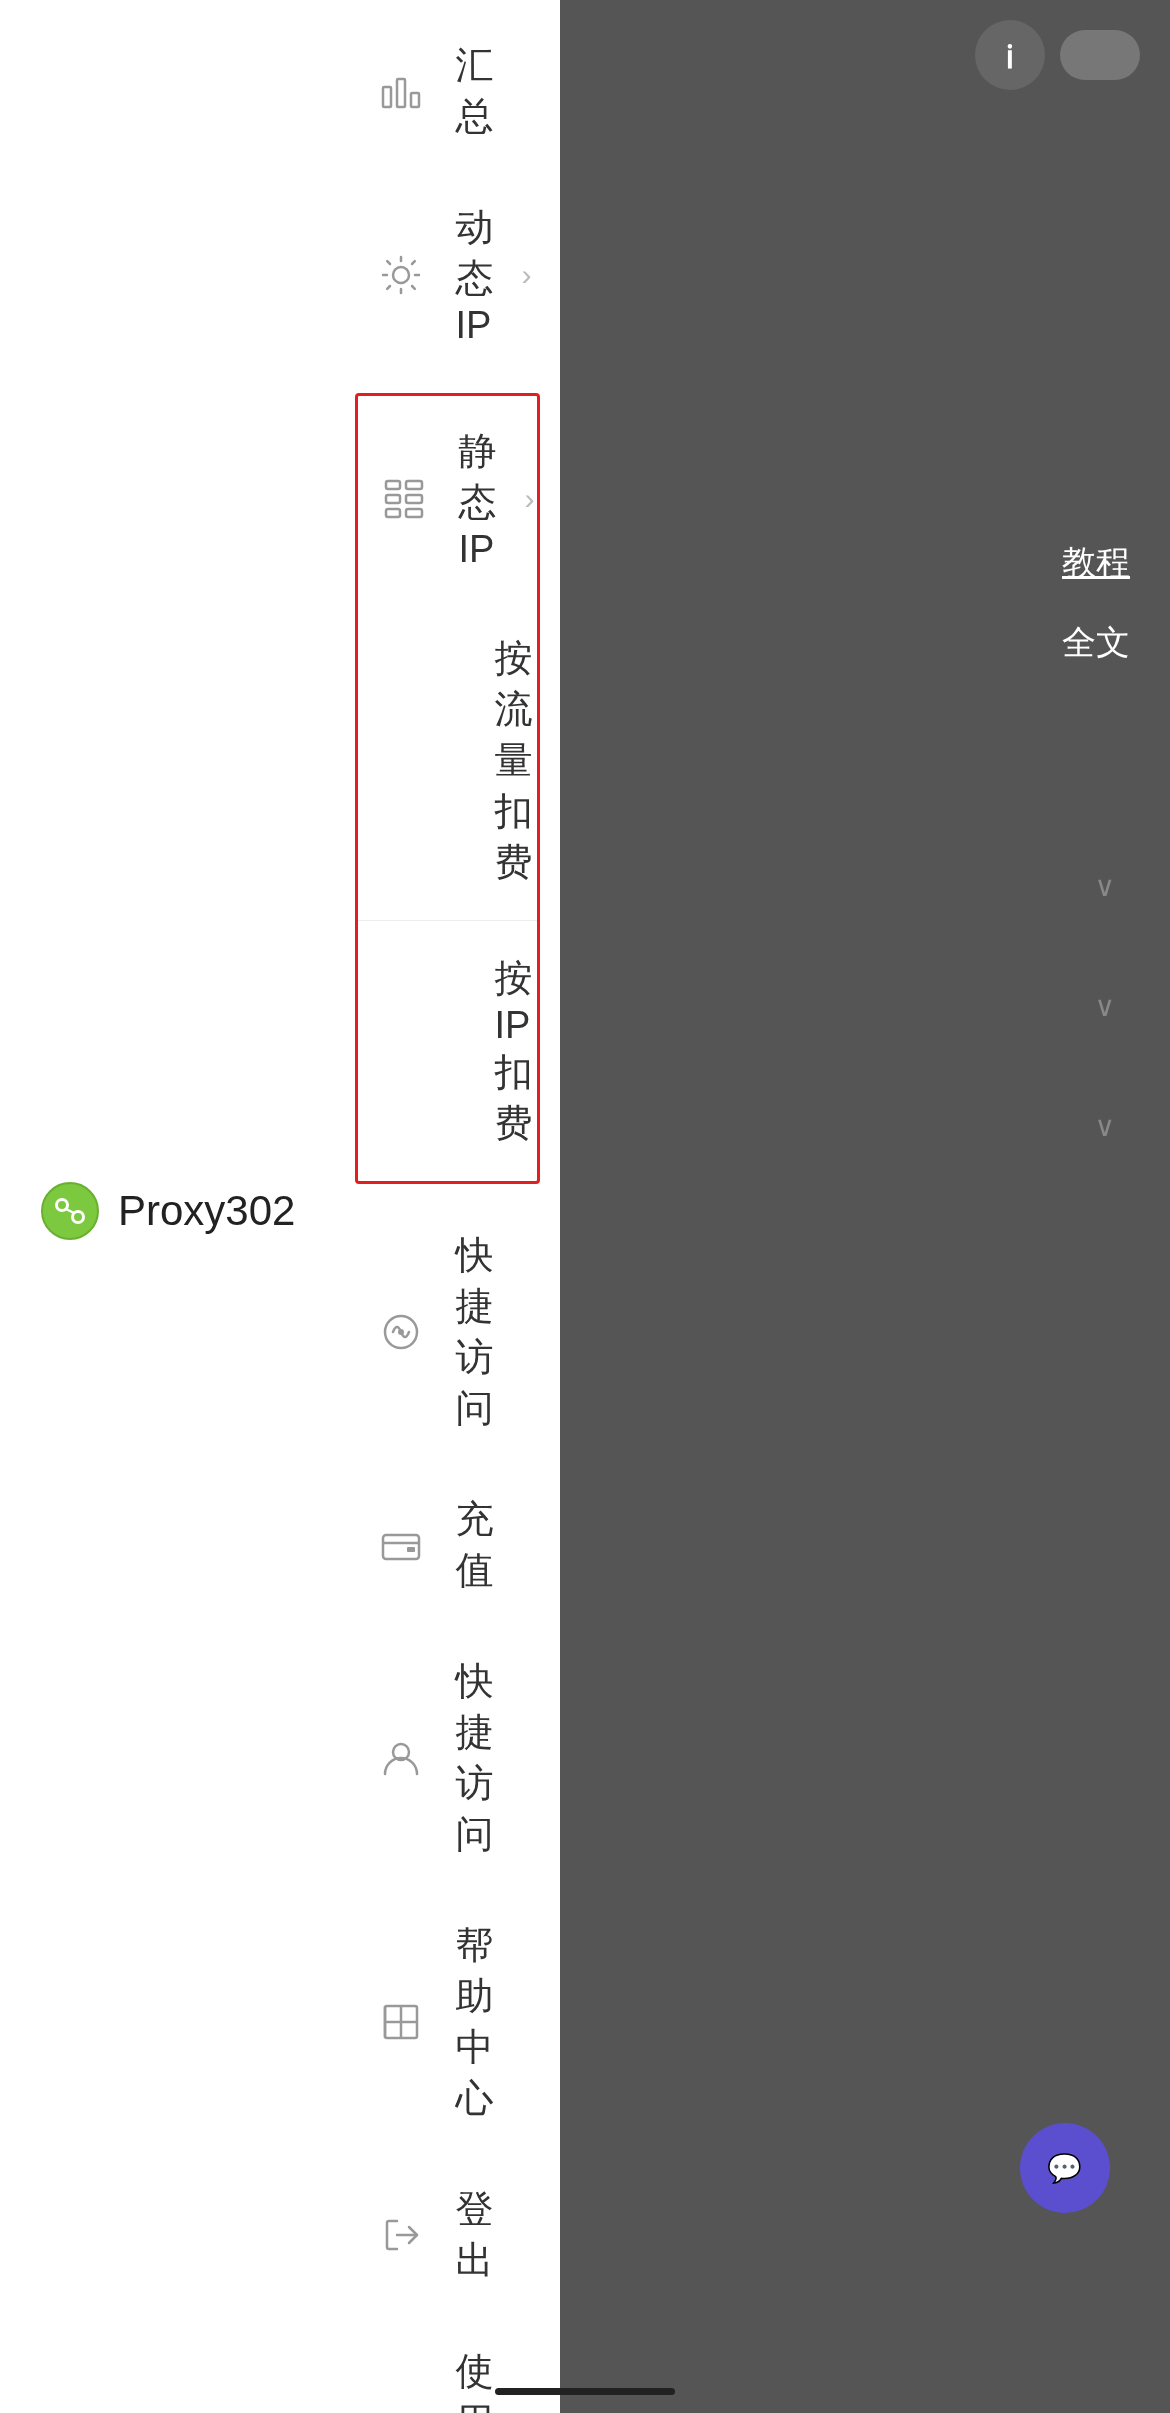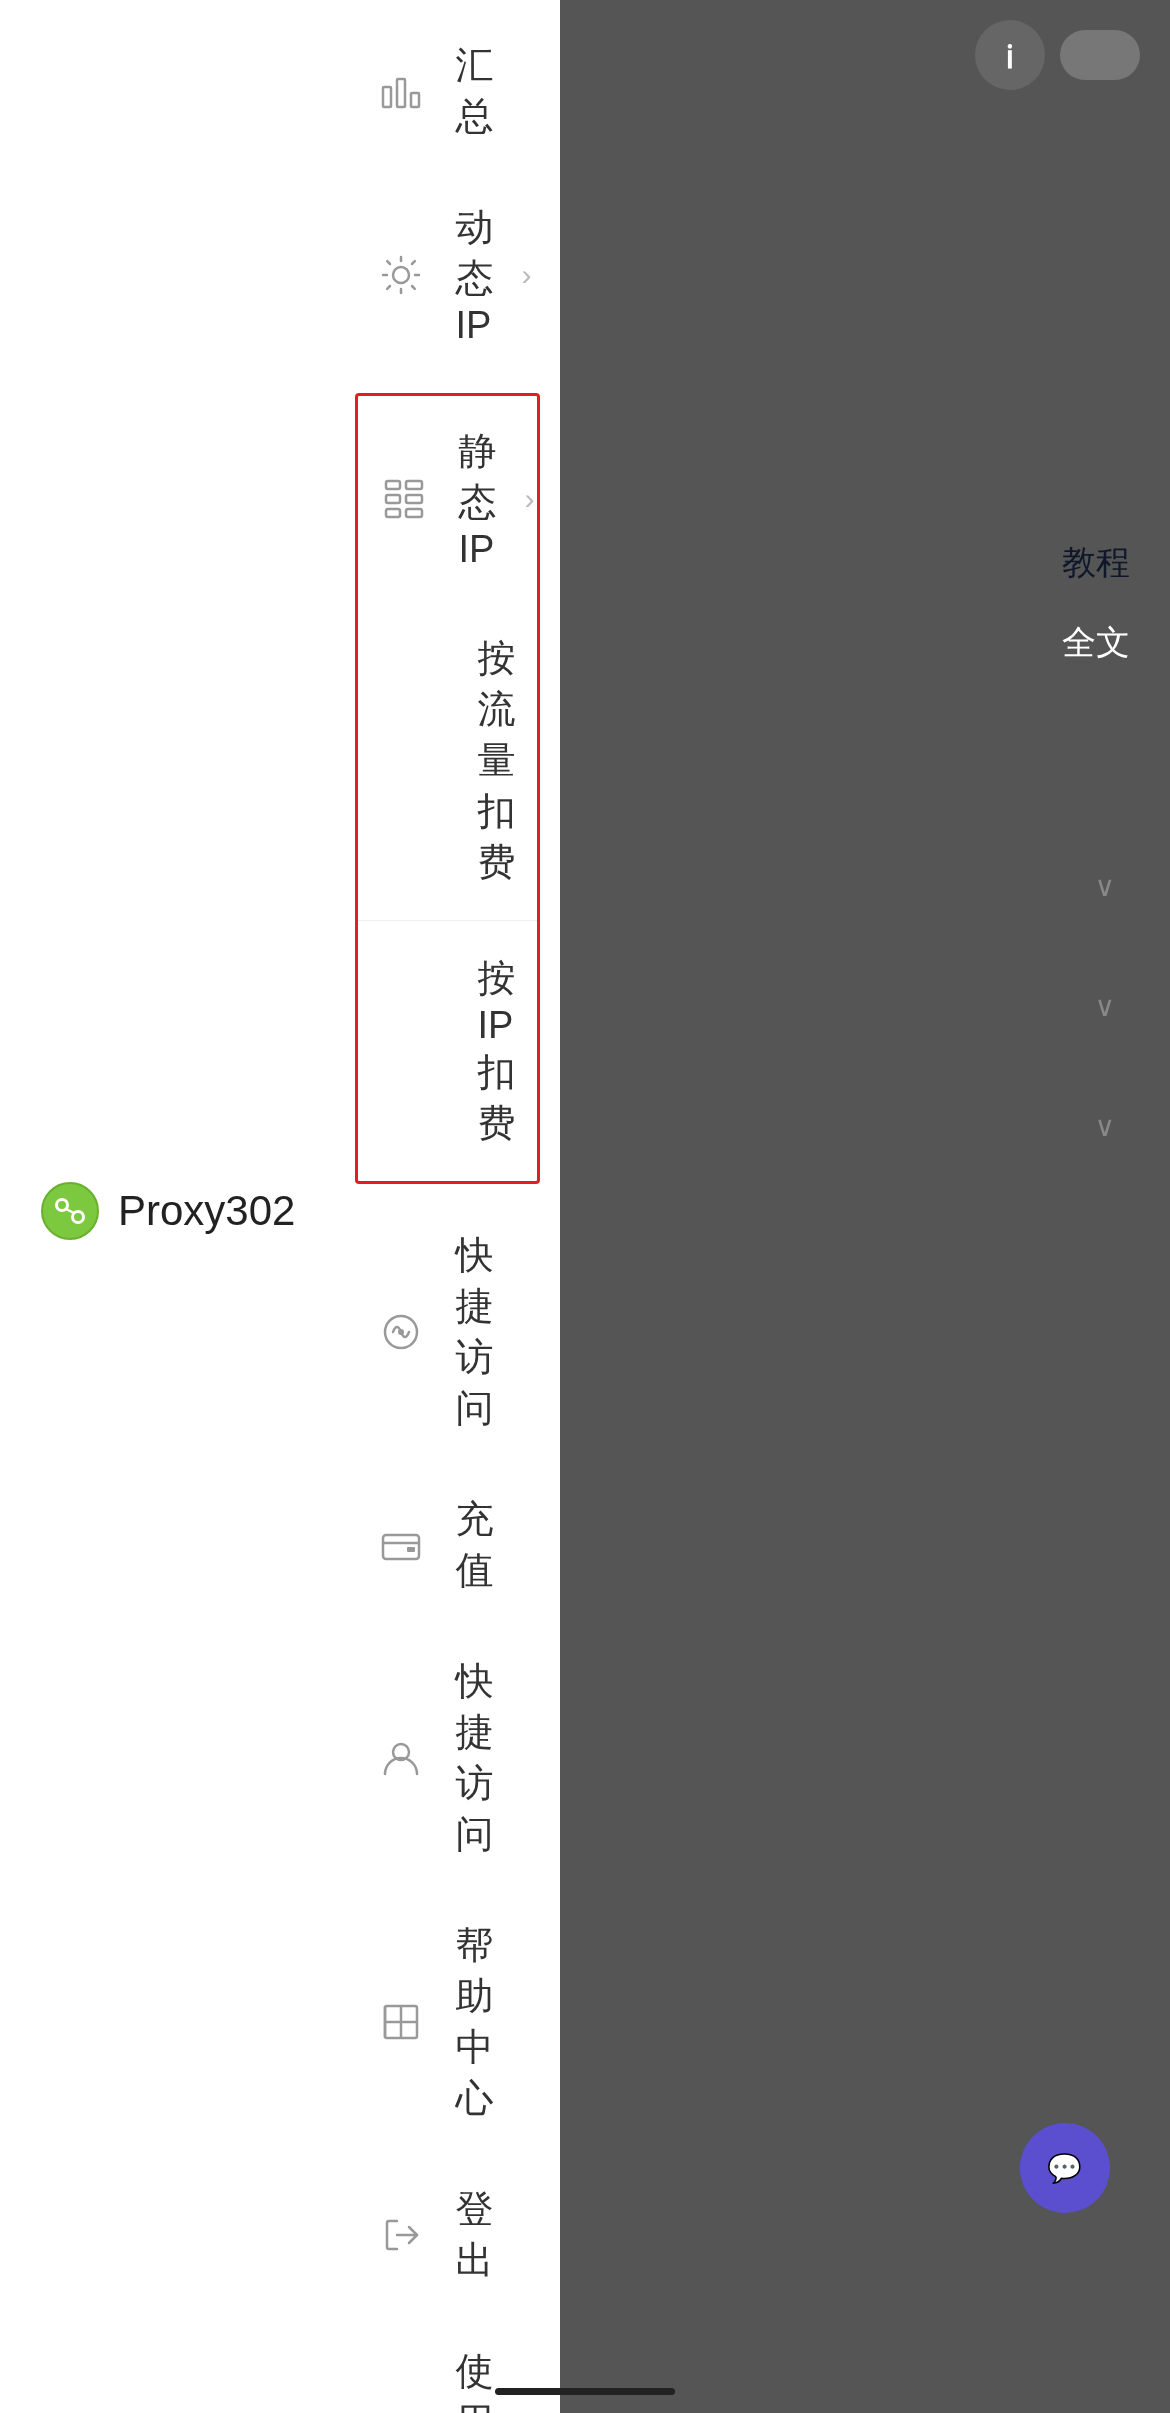--- a/index.html
+++ b/index.html
@@ -60,22 +60,23 @@
       width: 80px;
       height: 50px;
       border-radius: 25px;
       background: #777;
     }
 
     .bg-text-block {
       position: absolute;
       right: 40px;
       top: 540px;
-      color: #0f172a;
+      color: #ffffff;
       font-size: 34px;
+      text-decoration: underline;
     }
 
     .bg-text-block2 {
       position: absolute;
       right: 40px;
       top: 620px;
       color: #ffffff;
       font-size: 34px;
     }
 
@@ -209,21 +210,21 @@
       cursor: pointer;
     }
 
     .static-ip-sub-items {
       padding: 0 0;
     }
 
     .static-ip-sub-item {
       display: flex;
       align-items: center;
-      padding: 32px 39px;
+      padding: 32px 56px;
       cursor: pointer;
     }
 
     .static-ip-sub-item:not(:last-child) {
       border-bottom: 1px solid #eee;
     }
 
     .static-ip-sub-label {
       font-size: 38px;
       color: #333;

